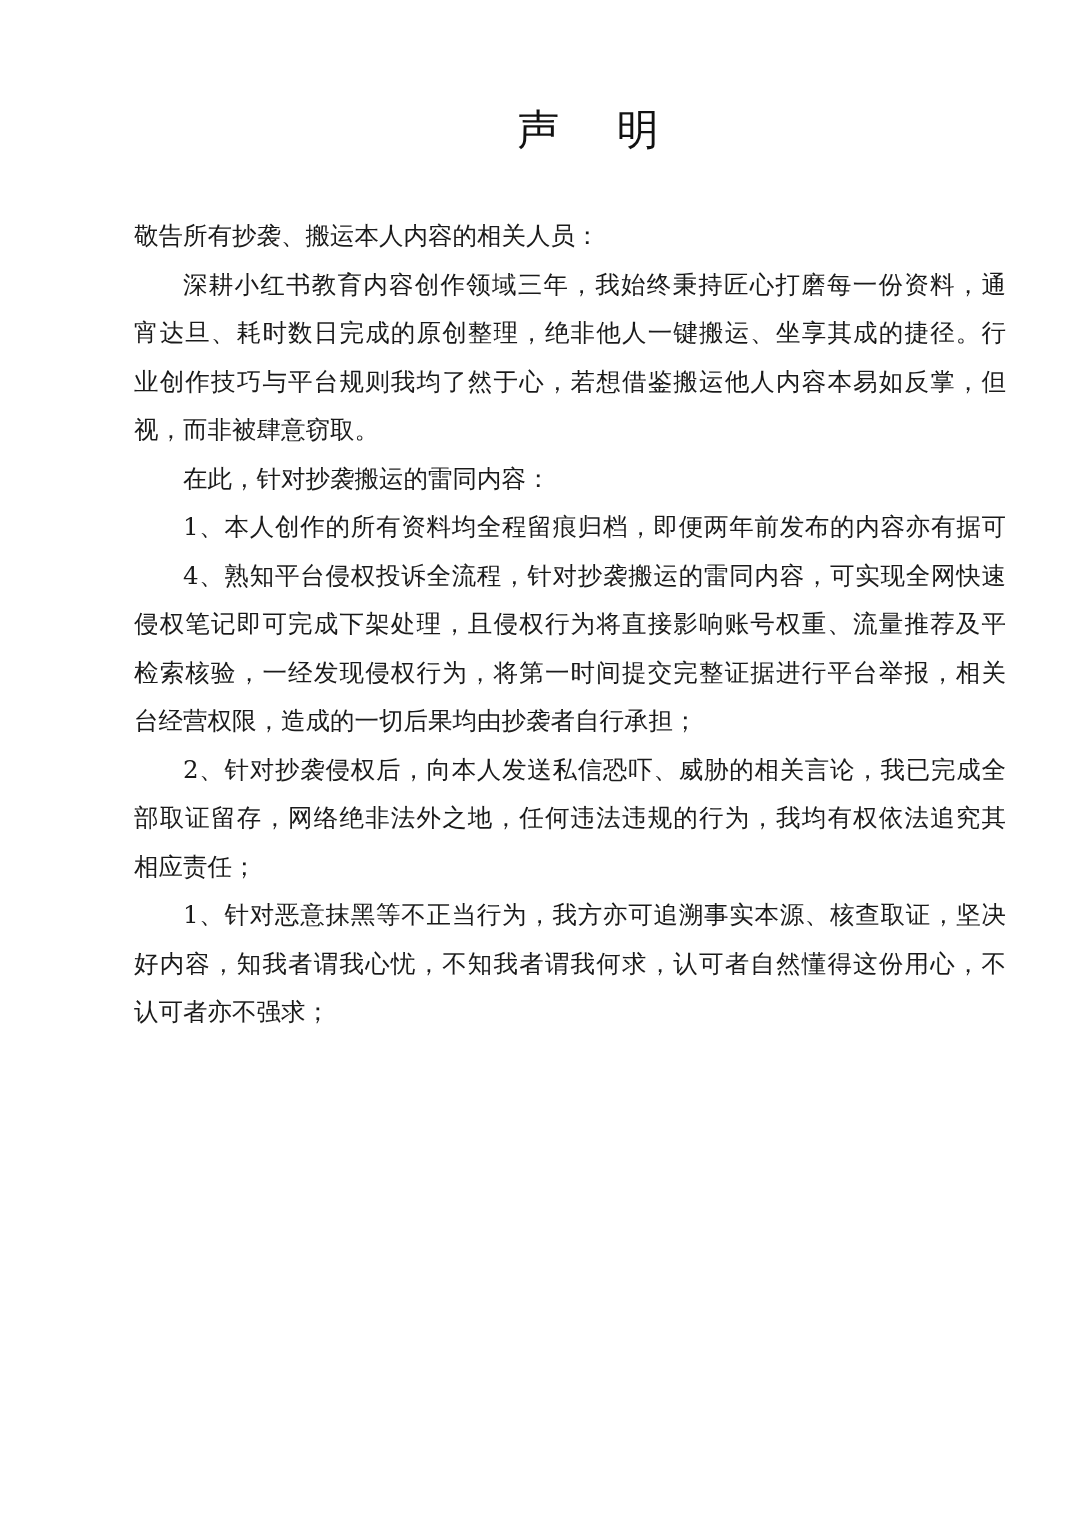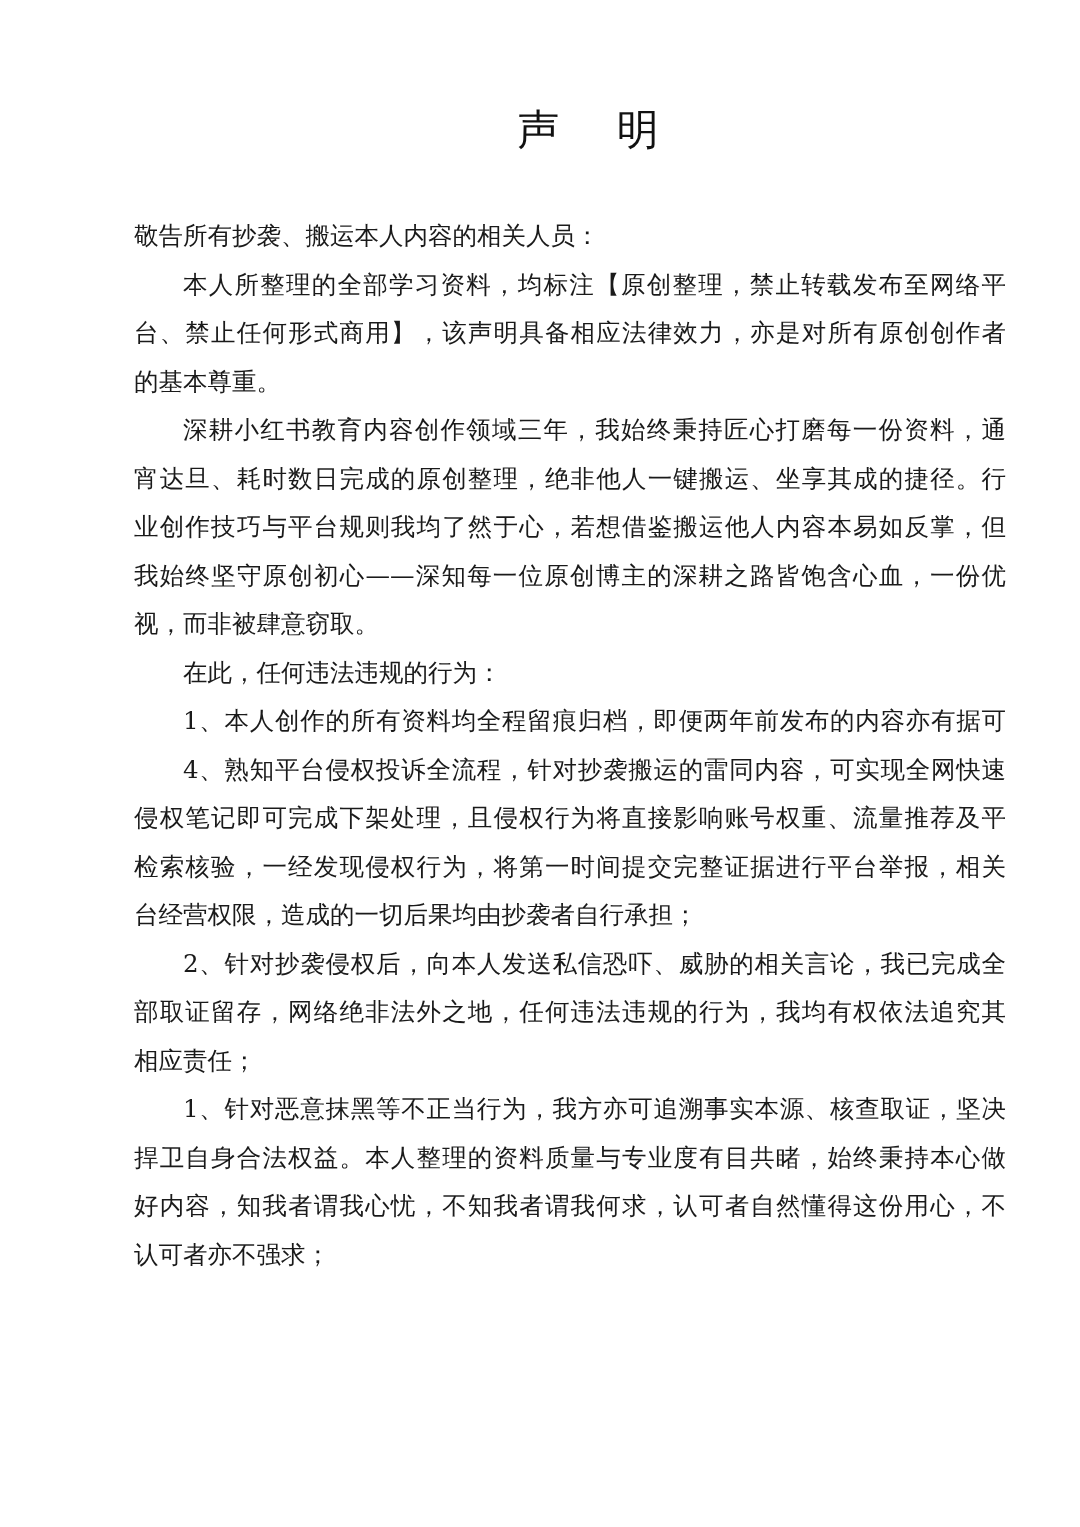--- a/index.html
+++ b/index.html
@@ -63,36 +63,30 @@
   </style>
 </head>
 <body>
 
 <div class="page">
   <div class="title">声 明</div>
 
   <div class="body">
     <span class="line last">敬告所有抄袭、搬运本人内容的相关人员：</span>
 
-    <div>
-      <span class="line indent">本人所整理的全部学习资料，均标注【原创整理，禁止转载发布至网络平</span>
-      <span class="line">台、禁止任何形式商用】，该声明具备相应法律效力，亦是对所有原创创作者</span>
-      <span class="line last">的基本尊重。</span>
-    </div>
 
     <div>
       <span class="line indent">深耕小红书教育内容创作领域三年，我始终秉持匠心打磨每一份资料，通</span>
       <span class="line">宵达旦、耗时数日完成的原创整理，绝非他人一键搬运、坐享其成的捷径。行</span>
       <span class="line">业创作技巧与平台规则我均了然于心，若想借鉴搬运他人内容本易如反掌，但</span>
-      <span class="line">我始终坚守原创初心——深知每一位原创博主的深耕之路皆饱含心血，一份优</span>
       <span class="line last">视，而非被肆意窃取。</span>
     </div>
 
     <div>
-      <span class="line indent last">在此，任何违法违规的行为：</span>
+      <span class="line indent last">在此，针对抄袭搬运的雷同内容：</span>
     </div>
 
     <div>
       <span class="line indent">1、本人创作的所有资料均全程留痕归档，即便两年前发布的内容亦有据可</span>
     </div>
 
     <div>
       <span class="line indent">4、熟知平台侵权投诉全流程，针对抄袭搬运的雷同内容，可实现全网快速</span>
       <span class="line">侵权笔记即可完成下架处理，且侵权行为将直接影响账号权重、流量推荐及平</span>
       <span class="line">检索核验，一经发现侵权行为，将第一时间提交完整证据进行平台举报，相关</span>
@@ -100,18 +94,17 @@
     </div>
 
     <div>
       <span class="line indent">2、针对抄袭侵权后，向本人发送私信恐吓、威胁的相关言论，我已完成全</span>
       <span class="line">部取证留存，网络绝非法外之地，任何违法违规的行为，我均有权依法追究其</span>
       <span class="line last">相应责任；</span>
     </div>
 
     <div>
       <span class="line indent">1、针对恶意抹黑等不正当行为，我方亦可追溯事实本源、核查取证，坚决</span>
-      <span class="line">捍卫自身合法权益。本人整理的资料质量与专业度有目共睹，始终秉持本心做</span>
       <span class="line">好内容，知我者谓我心忧，不知我者谓我何求，认可者自然懂得这份用心，不</span>
       <span class="line last">认可者亦不强求；</span>
     </div>
   </div>
 </div>
 
 </body></html>

